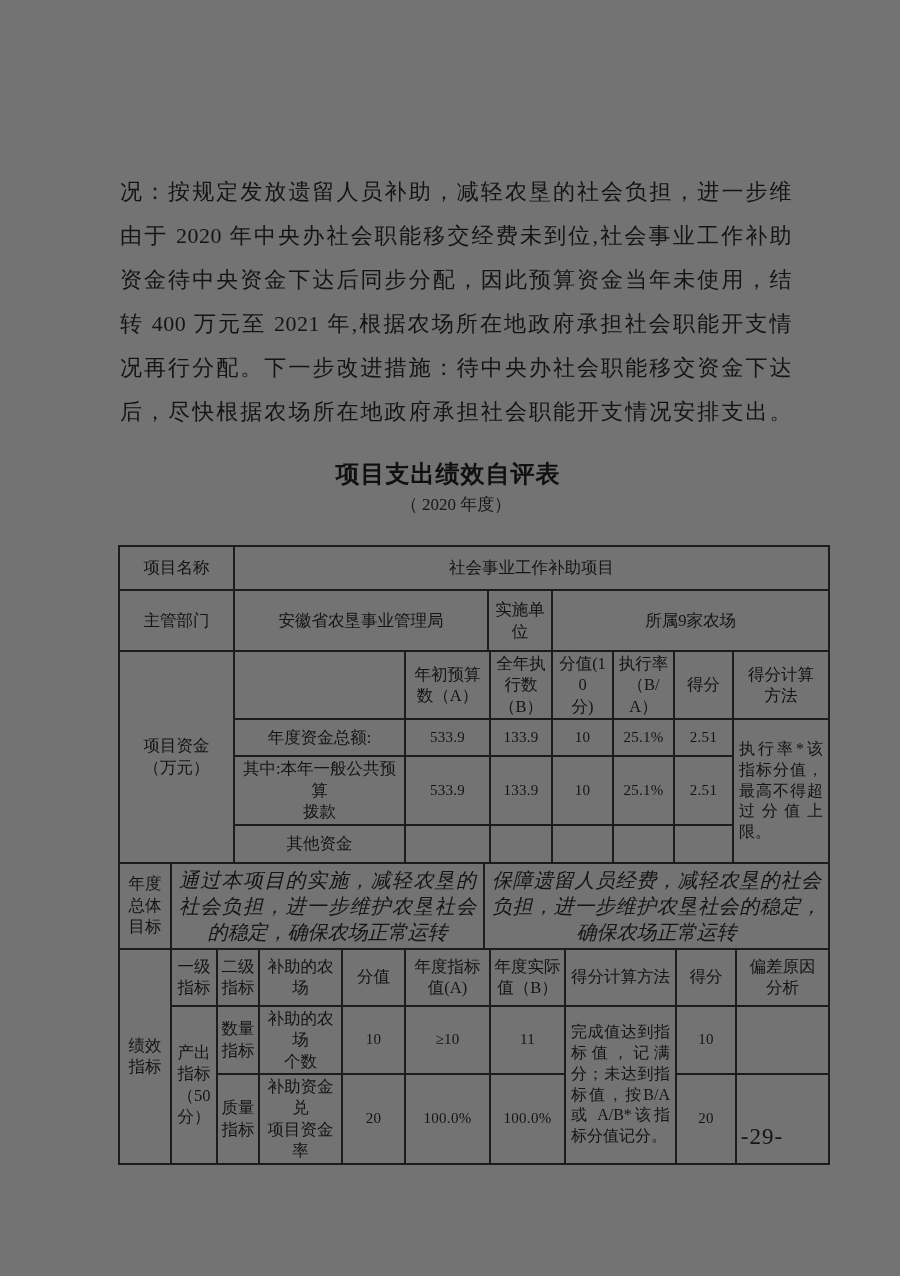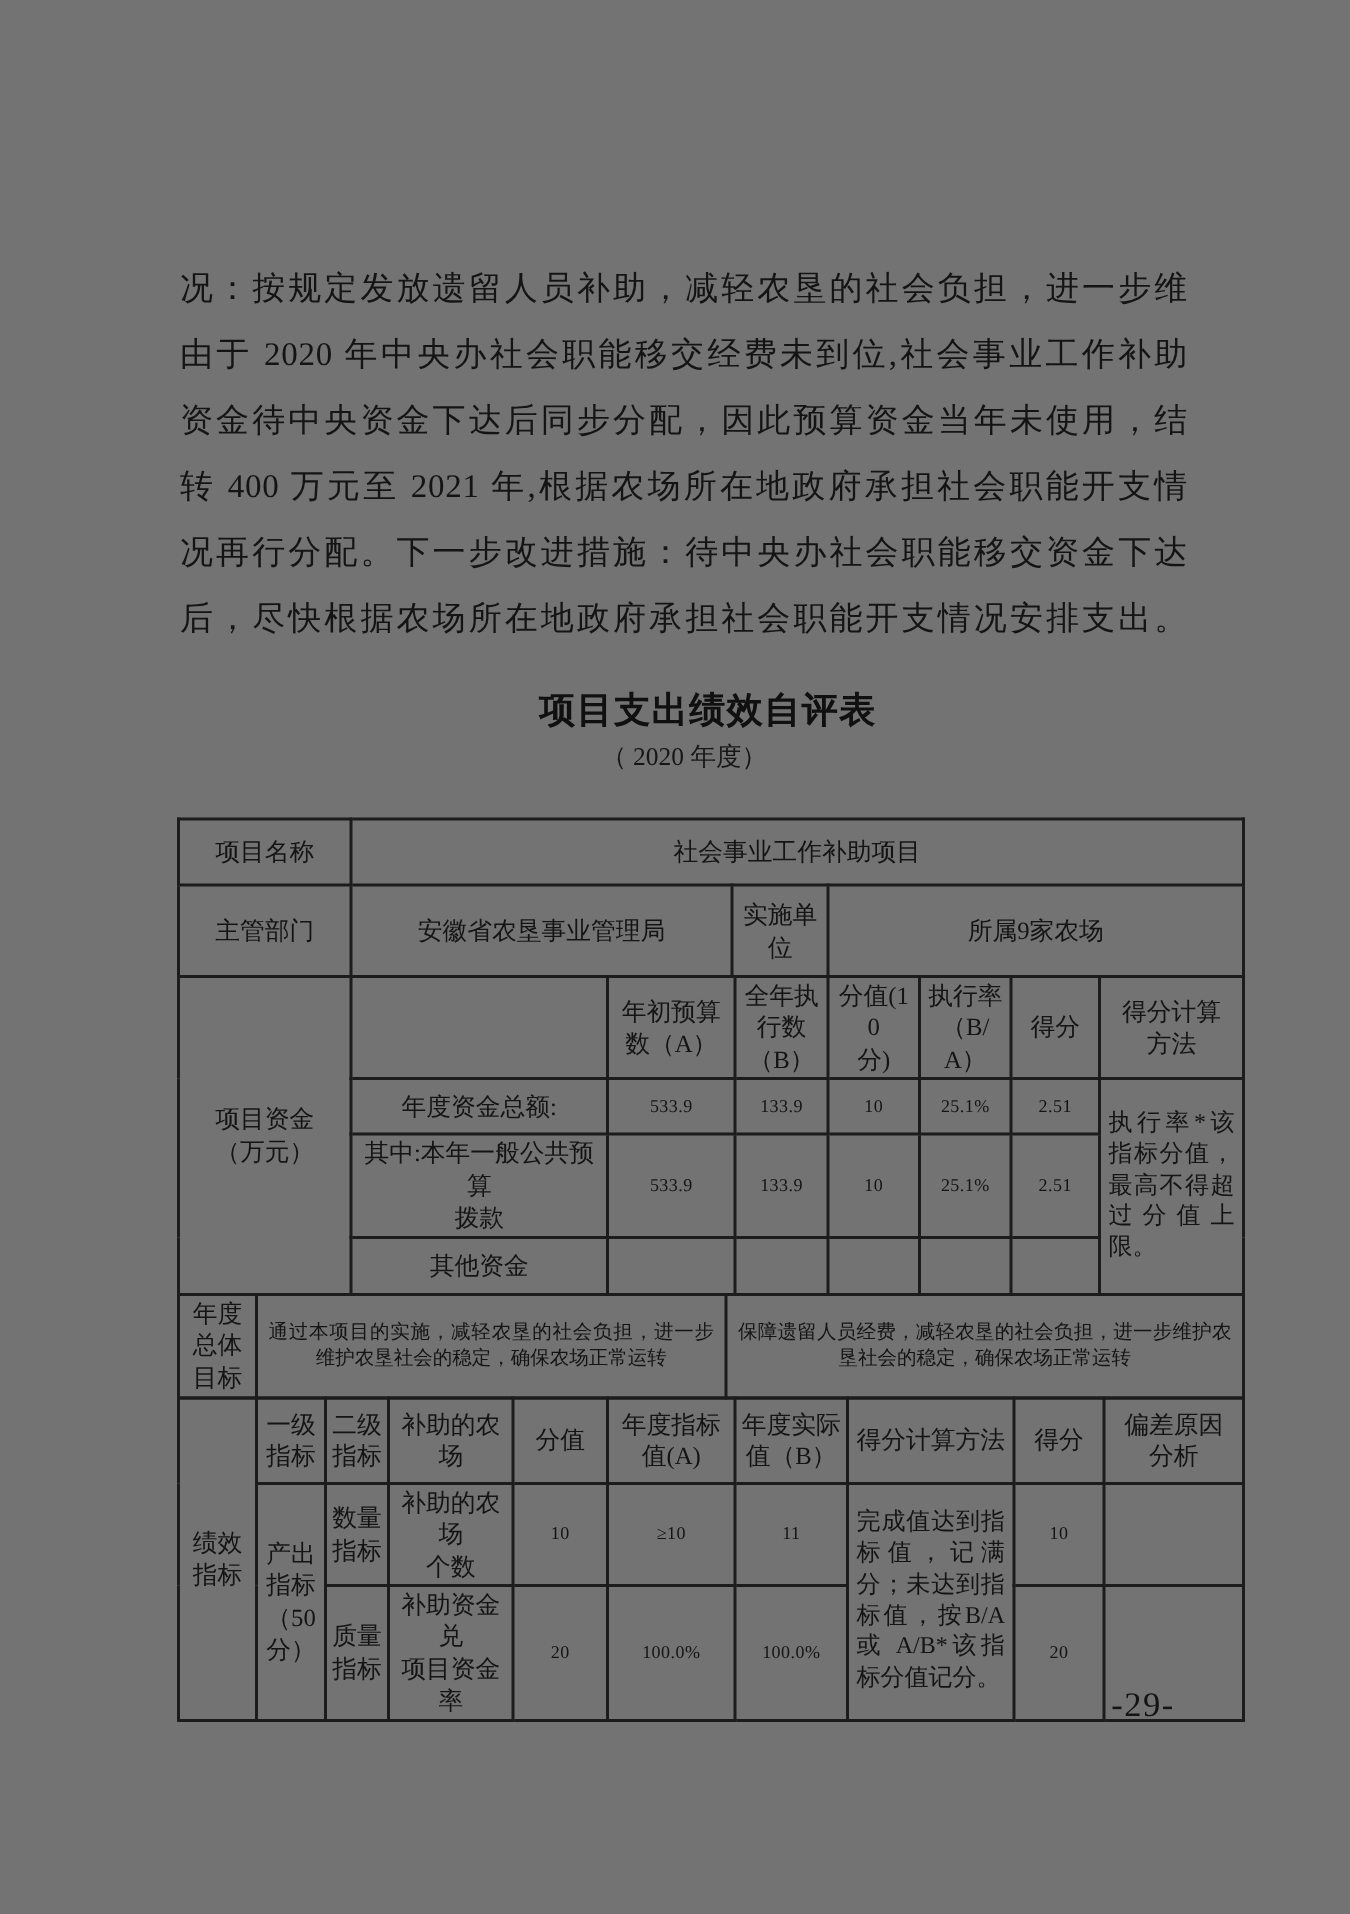--- a/index.html
+++ b/index.html
@@ -8,42 +8,42 @@
     font-family:"Liberation Serif","DejaVu Serif",serif;color:#141414;overflow:hidden;
   }
   
   .para{position:absolute;left:120px;top:170px;width:672px;}
   .para .line{
     font-size:22px;line-height:44px;height:44px;white-space:nowrap;
     text-align:justify;text-align-last:justify;letter-spacing:.5px;
   }
   
   .doc-title{
-    position:absolute;left:136px;top:459px;width:672px;text-align:center;
+    position:absolute;left:112px;top:459px;width:672px;text-align:center;
     font-family:"Liberation Sans","DejaVu Sans",sans-serif;font-weight:bold;
     font-size:24px;line-height:30px;letter-spacing:1px;color:#101010;
   }
   .doc-subtitle{
     position:absolute;left:120px;top:494px;width:672px;text-align:center;
     font-size:17px;line-height:22px;color:#161616;
   }
   
   .tables{position:absolute;left:118px;top:545px;width:710px;}
   table{border-collapse:collapse;table-layout:fixed;width:710px;}
   .s2,.s3,.s4{margin-top:-2px;}
   td{
     border:2px solid #1c1c1c;text-align:center;vertical-align:middle;
     font-size:16.5px;line-height:1.3;padding:1px 3px;color:#141414;
     overflow:hidden;word-break:break-all;
   }
   .pre{white-space:pre-line;}
   .nowrap{white-space:nowrap;word-break:keep-all;}
-  .jc{text-align:justify;text-align-last:center;padding:3px 7px;font-size:13px;}
+  .jc{text-align:justify;text-align-last:center;padding:3px 7px;font-size:20px;font-style:italic;}
   .mleft{text-align:justify;text-align-last:left;padding:3px 5px;font-size:16px;}
-  .num{font-size:12px;letter-spacing:.3px;}
+  .num{font-size:15px;letter-spacing:.3px;}
   tr.h44{height:44px;} tr.h47{height:61px;} tr.h54{height:54px;}
   tr.h37{height:37px;} tr.h46{height:47px;} tr.h38{height:38px;font-family:Liberation Serif, serif;}
   tr.h88{height:69px;} tr.h57{height:57px;} tr.h62{height:62px;} tr.h68{height:68px;}
   
   .page-num{
     position:absolute;left:712px;top:1124px;width:100px;text-align:center;
     font-size:23px;letter-spacing:1px;color:#141414;
   }
 </style>
 </head>

